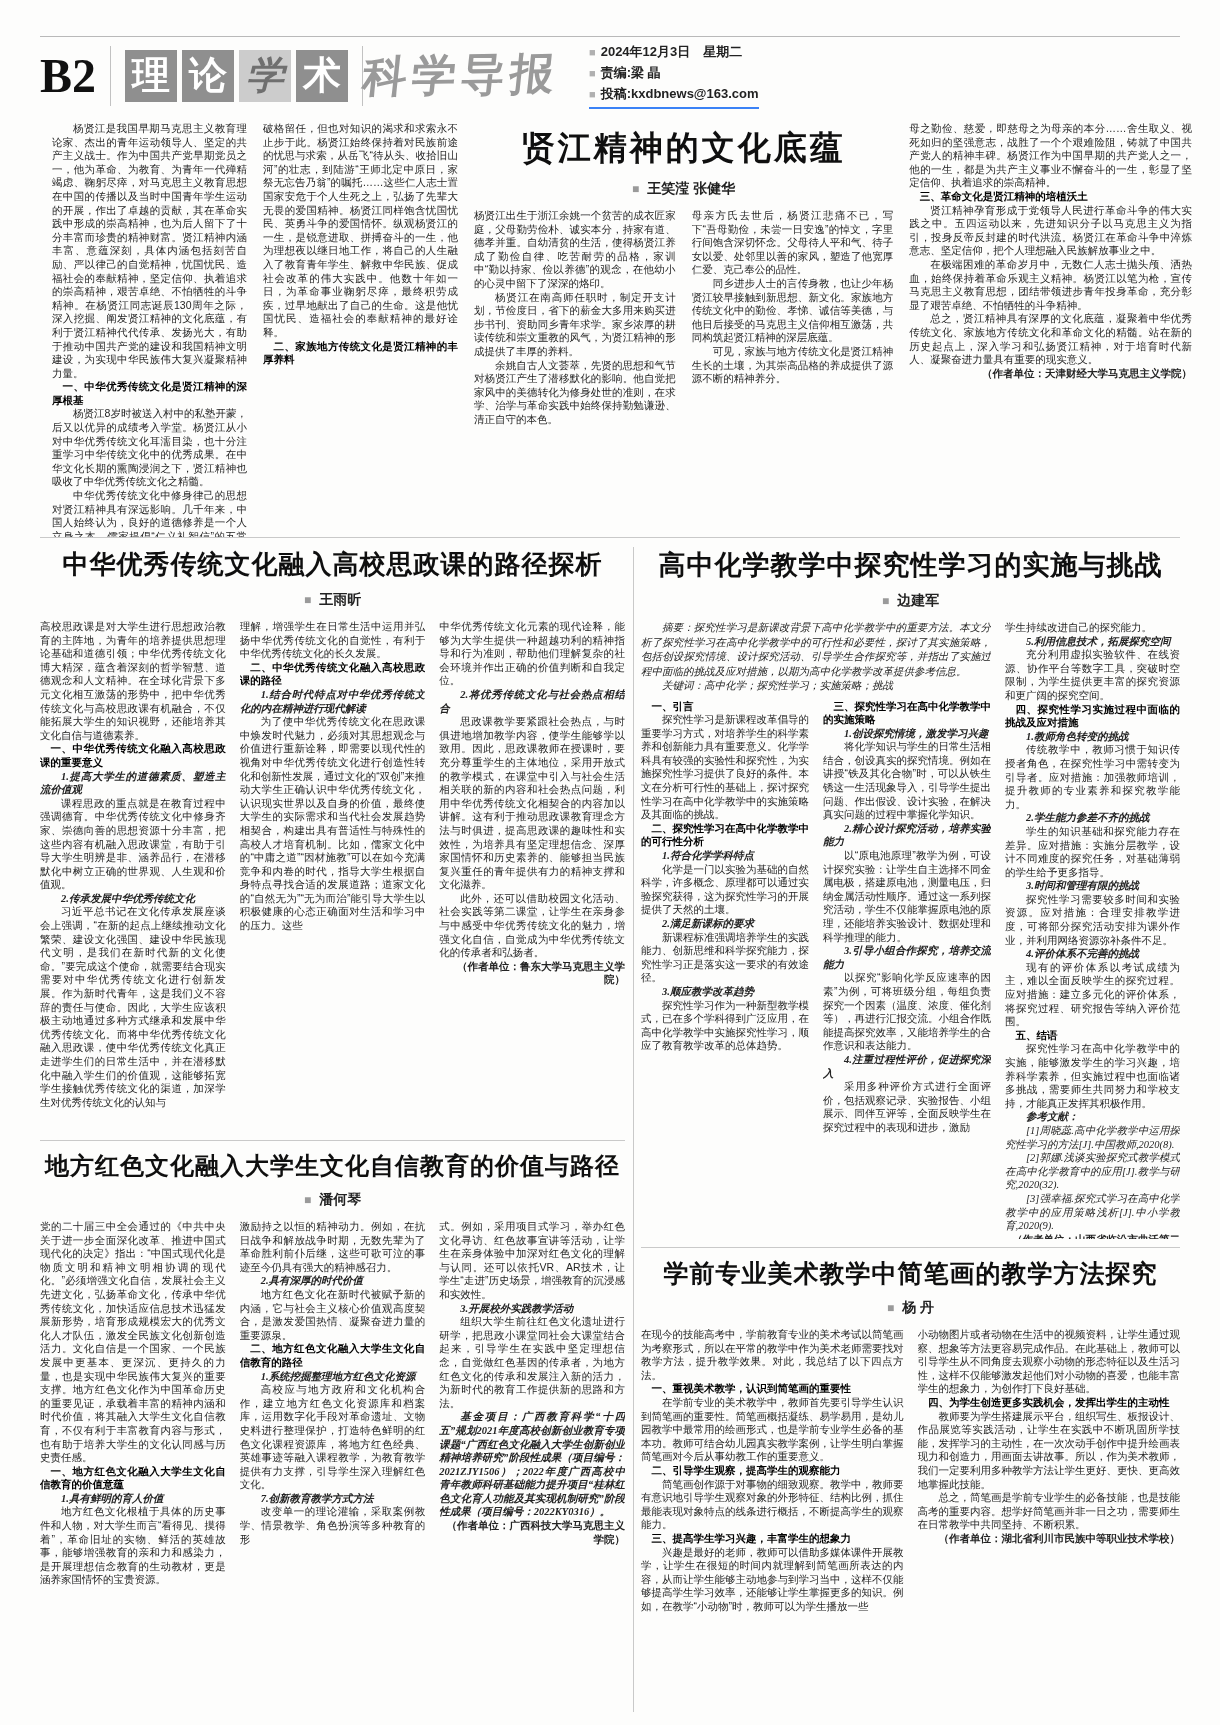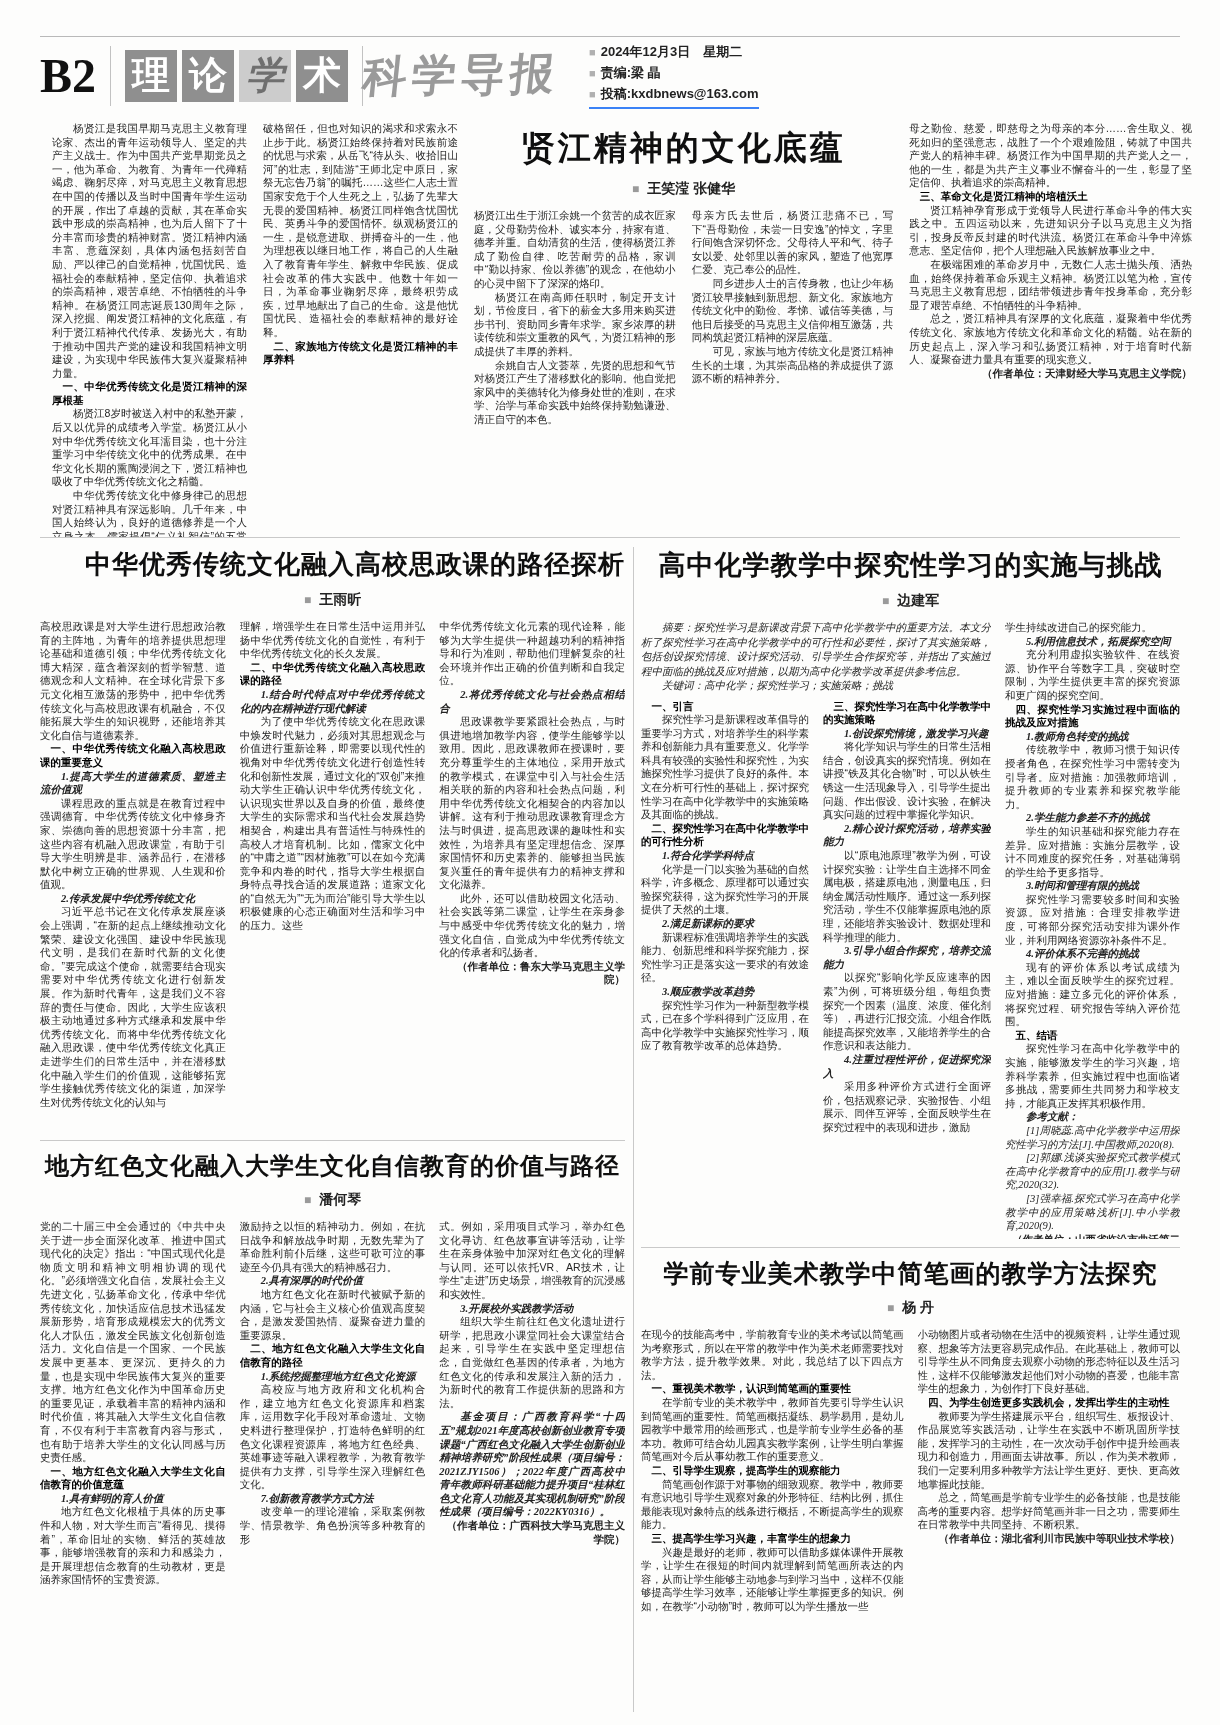--- a/index.html
+++ b/index.html
@@ -24,21 +24,21 @@
             transform:skewX(-7deg) rotate(-1deg);letter-spacing:5px;}
   .pubinfo{font-size:13px;font-weight:700;line-height:1.6;border-bottom:2px solid #3b82f6;padding-bottom:3px;color:#222;}
   .pubinfo .bullet{color:#b0b0b0;margin-right:5px;font-size:11px;}
   
   .hline{position:absolute;border-top:1px solid #c9c9c9;height:0;}
   .vline{position:absolute;border-left:1px solid #c9c9c9;width:0;}
   
   section{position:absolute;}
   .hl{margin:0;text-align:center;font-weight:800;color:#0f0f0f;font-family:"Liberation Sans","DejaVu Sans",sans-serif;}
   .hl1{font-size:33px;letter-spacing:3px;margin-top:4px;}
-  .hl2{font-size:26px;letter-spacing:1px;text-align:right;}
+  .hl2{font-size:26px;letter-spacing:1px;}
   .hl3{font-size:27px;letter-spacing:1px;}
   .hl4{font-size:24px;letter-spacing:1px;}
   .hl5{font-size:25px;letter-spacing:1px;}
   .byline{text-align:center;font-size:14px;font-weight:700;margin:9px 0 11px;color:#222;}
   .byline .bullet{color:#9a9a9a;margin-right:8px;font-size:12px;}
   .col{font-size:10.5px;line-height:13.6px;text-align:justify;overflow:hidden;color:#242424;}
   .para{margin:0;text-indent:2em;}
   .para.subhead{font-weight:700;text-indent:1em;color:#000;}
   .para.numhead{font-weight:700;font-style:italic;font-family:"Liberation Serif","DejaVu Serif",serif;}
   .para.kai{font-style:italic;font-family:"Liberation Serif","DejaVu Serif",serif;}

